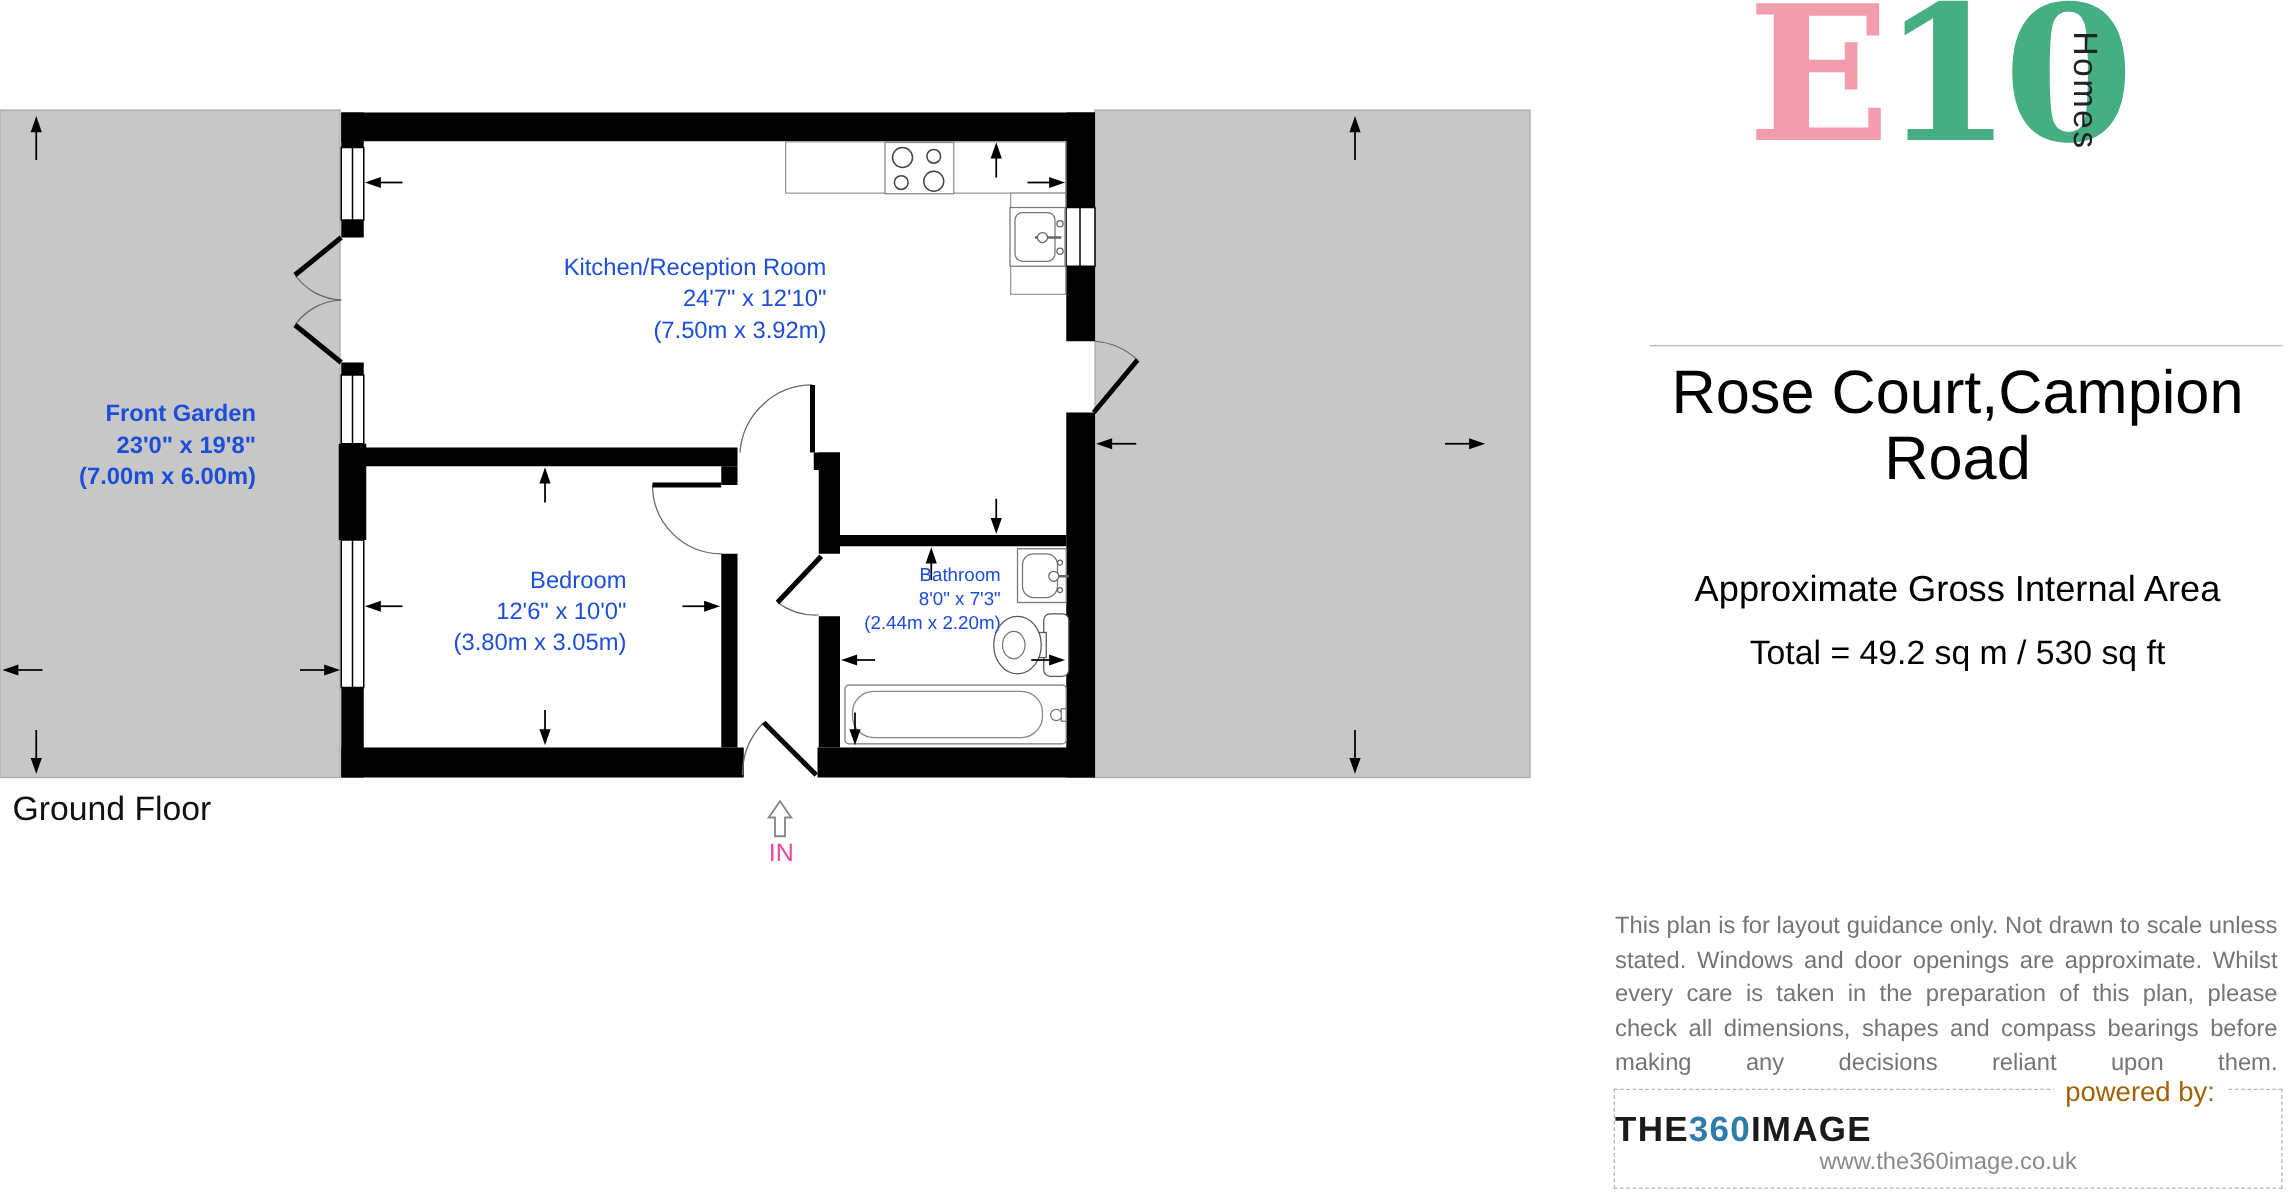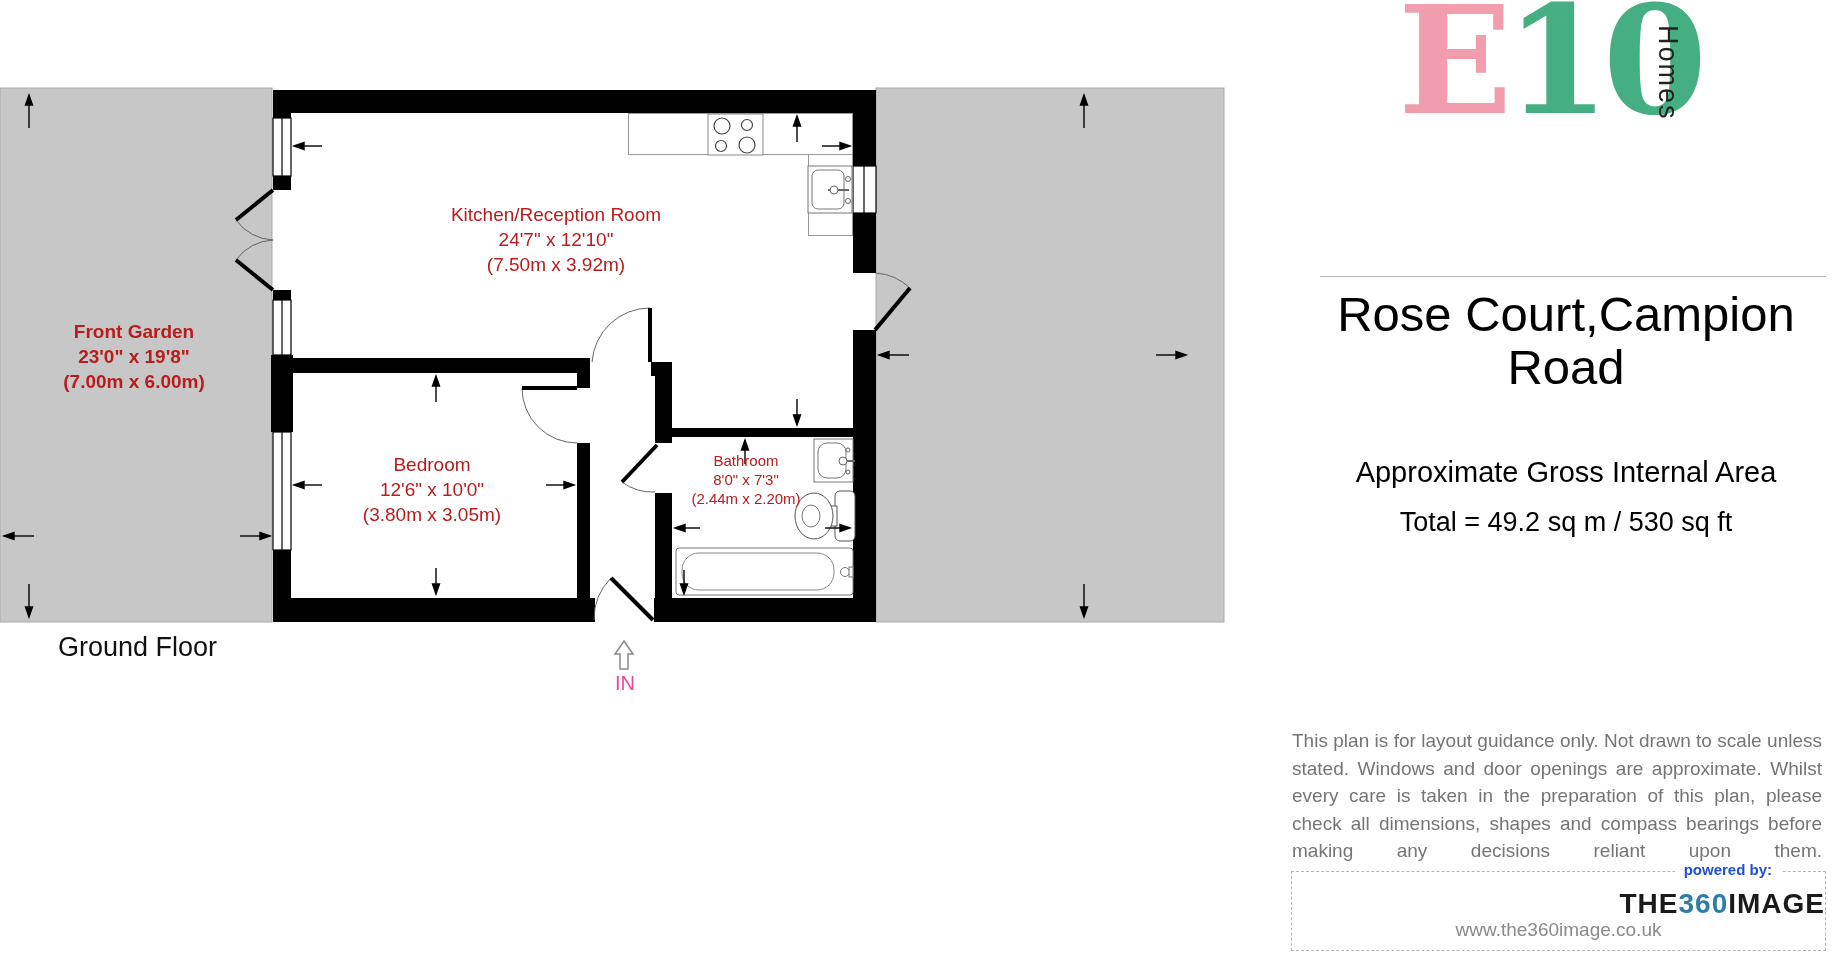--- a/index.html
+++ b/index.html
@@ -1,44 +1,44 @@
 <!DOCTYPE html>
 <html><head>
 <meta charset="utf-8">
 <style>
   html,body{margin:0;padding:0;background:#ffffff;}
   .stage{position:relative;width:1832px;height:961px;background:#fff;overflow:hidden;
          font-family:"Liberation Sans",sans-serif;color:#000;}
   .abs{position:absolute;}
-  .plan-label{position:absolute;transform:translateX(-50%);text-align:center;
-              font-size:19px;line-height:25px;color:#b91c1c;white-space:nowrap;}
+  .plan-label{position:absolute;transform:translateX(-50%);text-align:right;
+              font-size:19px;line-height:25px;color:#1d4ed8;white-space:nowrap;}
   .plan-label.small{font-size:15px;line-height:19px;}
-  .ground-floor{position:absolute;left:10px;top:632px;font-size:27px;color:#111;margin-left:48px;}
+  .ground-floor{position:absolute;left:10px;top:632px;font-size:27px;color:#111;}
   .in-label{position:absolute;left:625px;top:672px;transform:translateX(-50%);
             font-size:20px;color:#ec4899;}
   
   .logo-e10{position:absolute;left:1398px;top:-30px;width:262px;text-align:center;
             font-family:"DejaVu Serif",serif;font-weight:bold;font-size:150px;
             letter-spacing:-7px;line-height:1.2;}
   .logo-homes{position:absolute;left:1652px;top:25px;writing-mode:vertical-rl;
               font-size:27px;color:#222;letter-spacing:2px;}
   .divider{position:absolute;left:1320px;top:276px;width:506px;height:1px;background:#b9b9b9;}
   .title{position:absolute;left:1290px;top:288px;width:552px;text-align:center;
          font-size:49px;line-height:53px;color:#000;}
   .area-head{position:absolute;left:1290px;top:456px;width:552px;text-align:center;
              font-size:29px;color:#000;}
   .area-total{position:absolute;left:1290px;top:507px;width:552px;text-align:center;
               font-size:27px;color:#000;}
   .disclaimer{position:absolute;left:1292px;top:727px;width:530px;font-size:19px;
               line-height:27.5px;color:#757575;text-align:justify;text-align-last:justify;}
   .footer-box{position:absolute;left:1291px;top:871px;width:533px;height:78px;
               border:1px dashed #b5b5b5;}
   .powered{position:absolute;top:-11px;right:44px;background:#fff;padding:0 9px;
-           color:#1d4ed8;font-size:15px;font-weight:bold;}
-  .brand{position:absolute;left:0;top:16px;width:100%;text-align:right;font-size:28px;
+           color:#a16207;font-size:22px;}
+  .brand{position:absolute;left:0;top:16px;width:100%;text-align:left;font-size:28px;
          font-weight:bold;letter-spacing:1px;color:#1a1a1a;}
   .brand .mid{color:#2e7ca8;}
   .site{position:absolute;left:0;top:47px;width:100%;text-align:center;font-size:19px;color:#8a8a8a;}
 </style>
 </head>
 <body>
 
 <div class="stage">
 
   <svg class="abs" style="left:0;top:0" width="1240" height="700" viewBox="0 0 1240 700">

